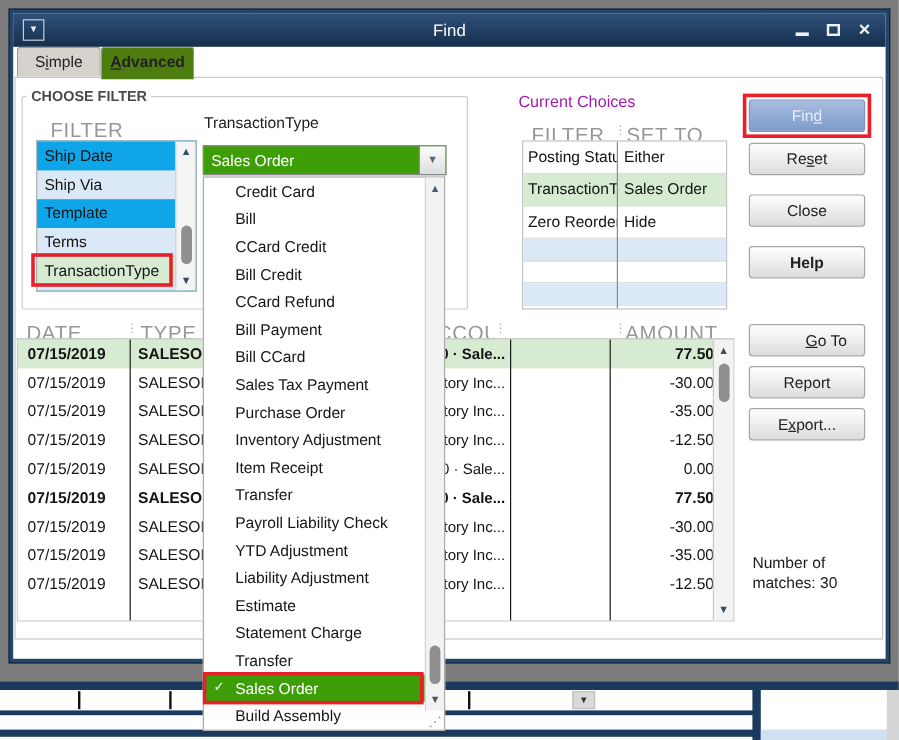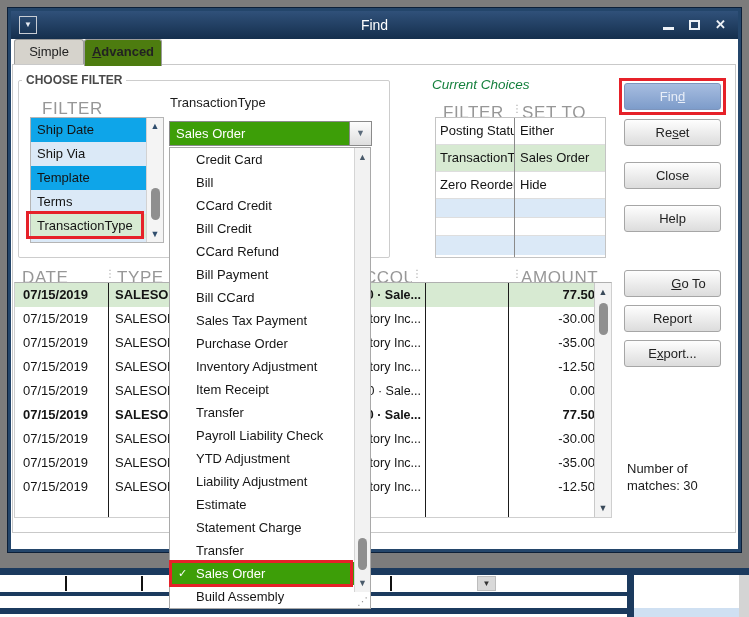--- a/index.html
+++ b/index.html
@@ -74,21 +74,21 @@
   
   .tt-label { left:159px; top:84px; font-size:13px; color:#1c1c1c; }
   .combo { left:158px; top:110px; width:203px; height:25px; border:1px solid #8a8a8a;
            background:#3d9e08; }
   .combo-value { color:#fff; font-size:13px; line-height:23px; padding-left:6px; }
   .combo-btn { position:absolute; right:0; top:0; width:22px; height:23px;
                background:linear-gradient(#fdfdfd,#dedede); border-left:1px solid #8a8a8a;
                color:#5a6a7a; font-size:9px; text-align:center; line-height:22px; }
 
   
-  .cc-title { left:421px; top:66px; font-size:13.5px; color:#15803d;font-style:italic; }
+  .cc-title { left:421px; top:66px; font-size:13.5px; color:#a21caf; }
   .cc-table { left:424px; top:106px; width:171px; height:141px; border:1px solid #c4c4c4; background:#fff; }
   .cc-row { display:flex; border-bottom:1px solid #dedede; font-size:13px; color:#141414; }
   .cc-row.filled { height:27px; line-height:26px; }
   .cc-cell-f { width:78px; padding-left:4px; overflow:hidden; white-space:nowrap; }
   .cc-cell-s { flex:1; padding-left:6px; overflow:hidden; white-space:nowrap; }
   .cc-vline { position:absolute; left:78px; top:0; bottom:0; width:1px; background:#8a8a8a; }
   .sep { font-size:10px; color:#a9a9a9; }
 
   
   .btn { position:absolute; left:613px; width:97px; height:27px; border:1px solid #a6a6a6;
@@ -219,21 +219,21 @@
     <div class="btn find" style="top:72px;">
       <span>Fin</span><span class="u">d</span><span></span>
     </div>
     <div class="red-frame" style="left:608px;top:67px;width:107px;height:37px;"></div>
     <div class="btn" style="top:108px;">
       <span>Re</span><span class="u">s</span><span>et</span>
     </div>
     <div class="btn" style="top:151px;">
       <span>Close</span>
     </div>
-    <div class="btn" style="top:194px;">
+    <div class="btn" style="top:194px;font-weight:bold;">
       <span>Help</span>
     </div>
     <div class="btn" style="top:259px;padding-left:32px;">
       <span></span><span class="u">G</span><span>o To</span>
     </div>
     <div class="btn" style="top:294px;">
       <span>Report</span>
     </div>
     <div class="btn" style="top:329px;">
       <span>E</span><span class="u">x</span><span>port...</span>

